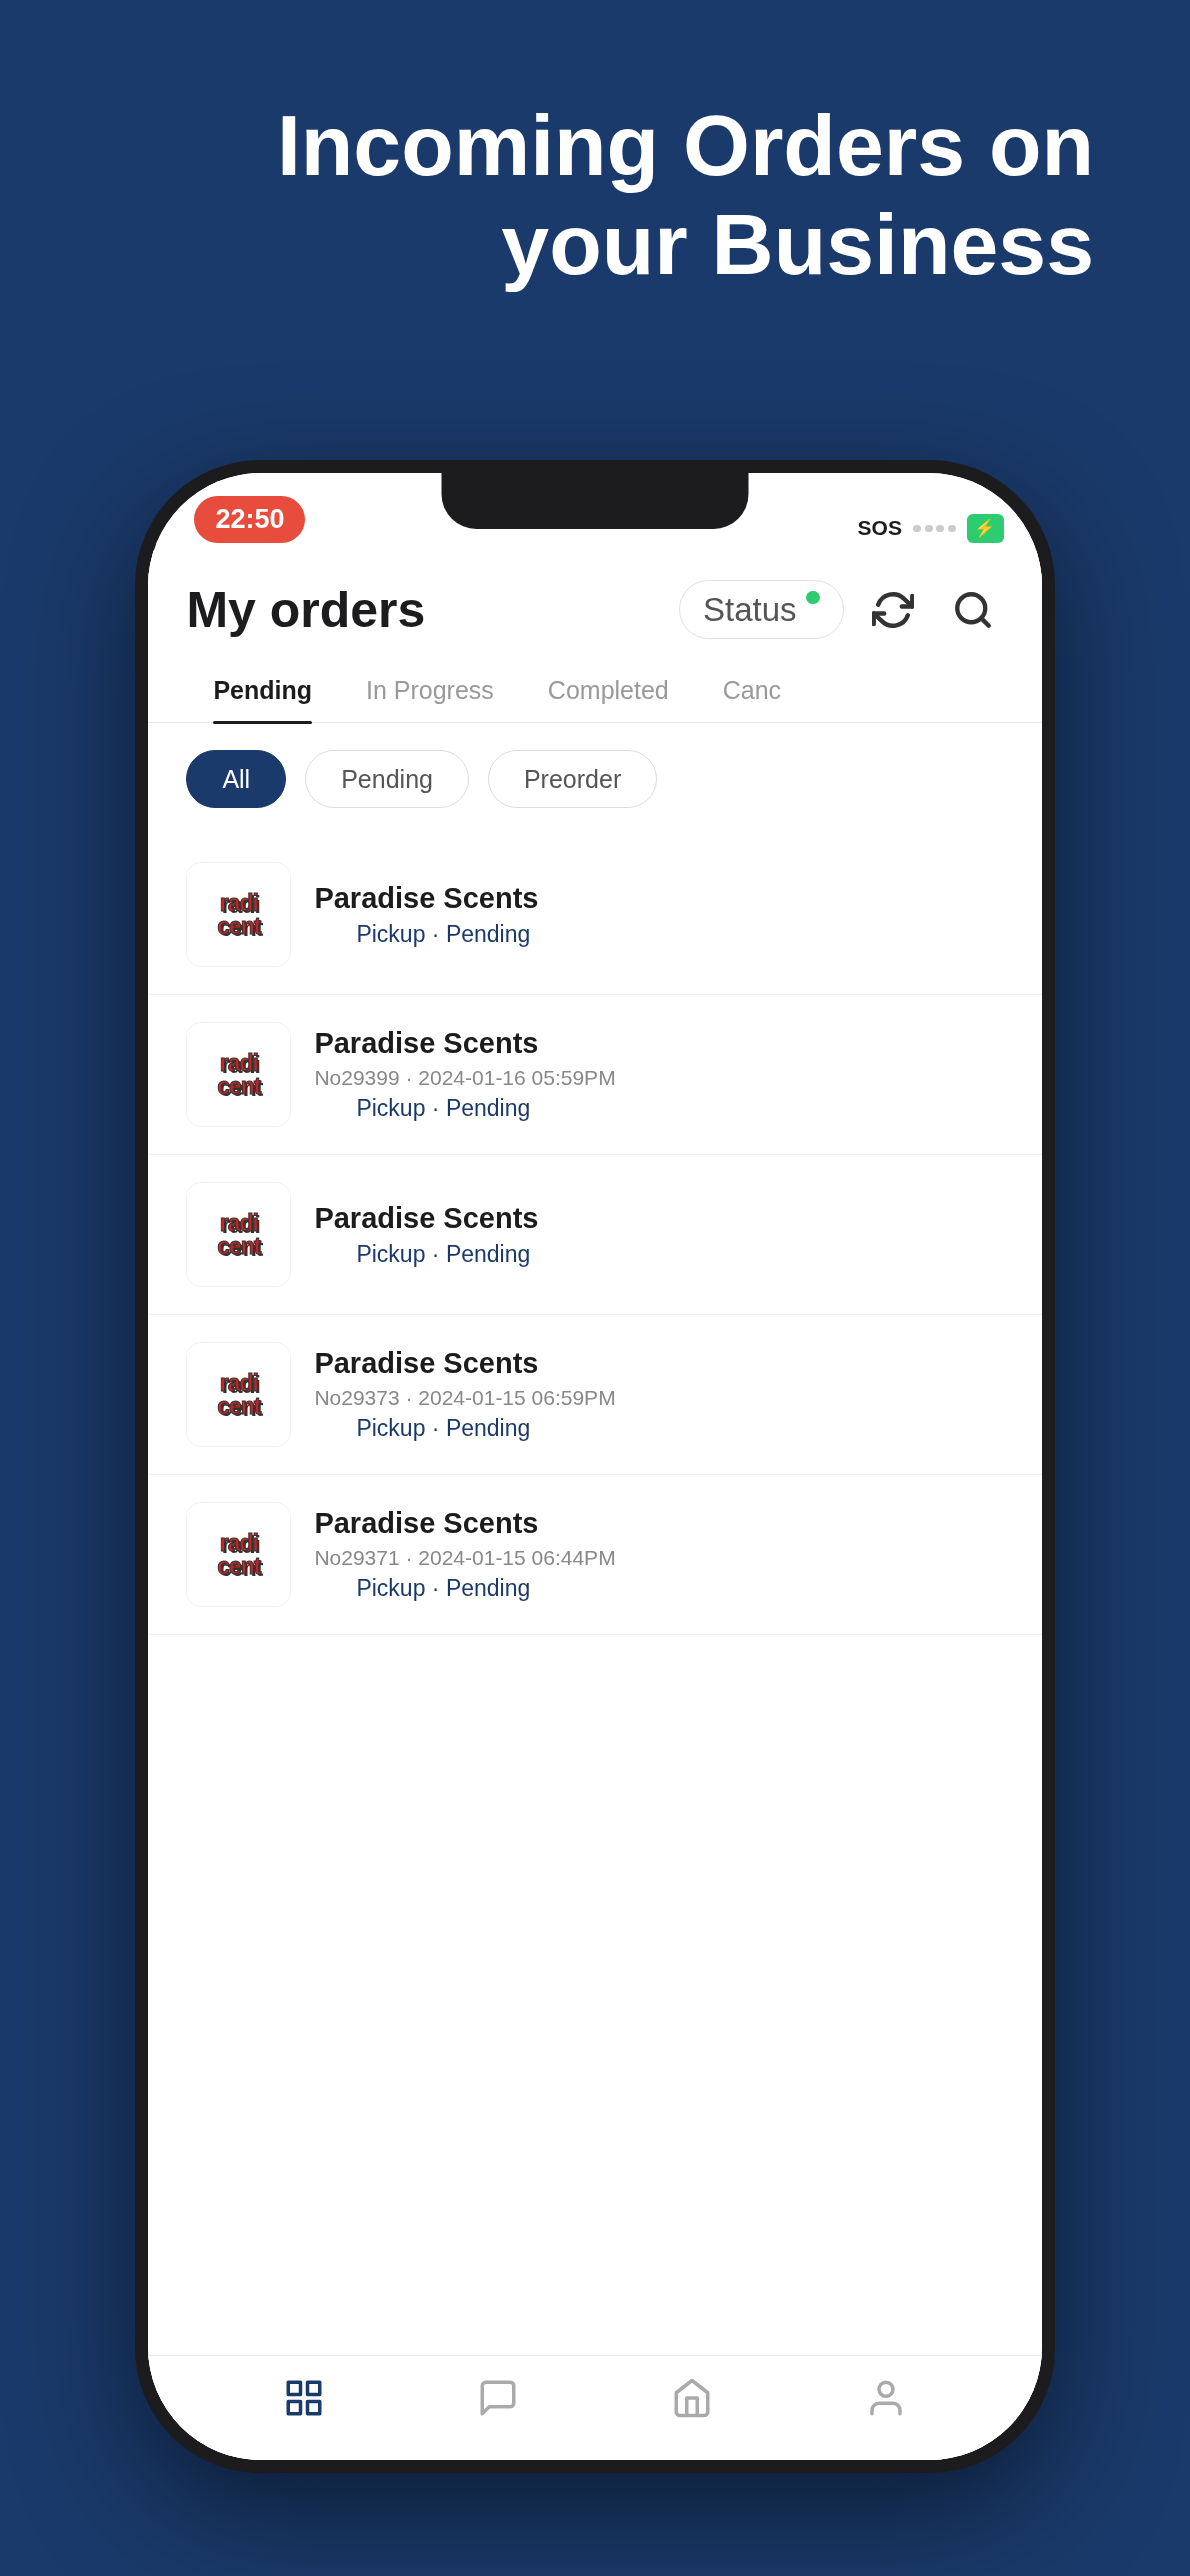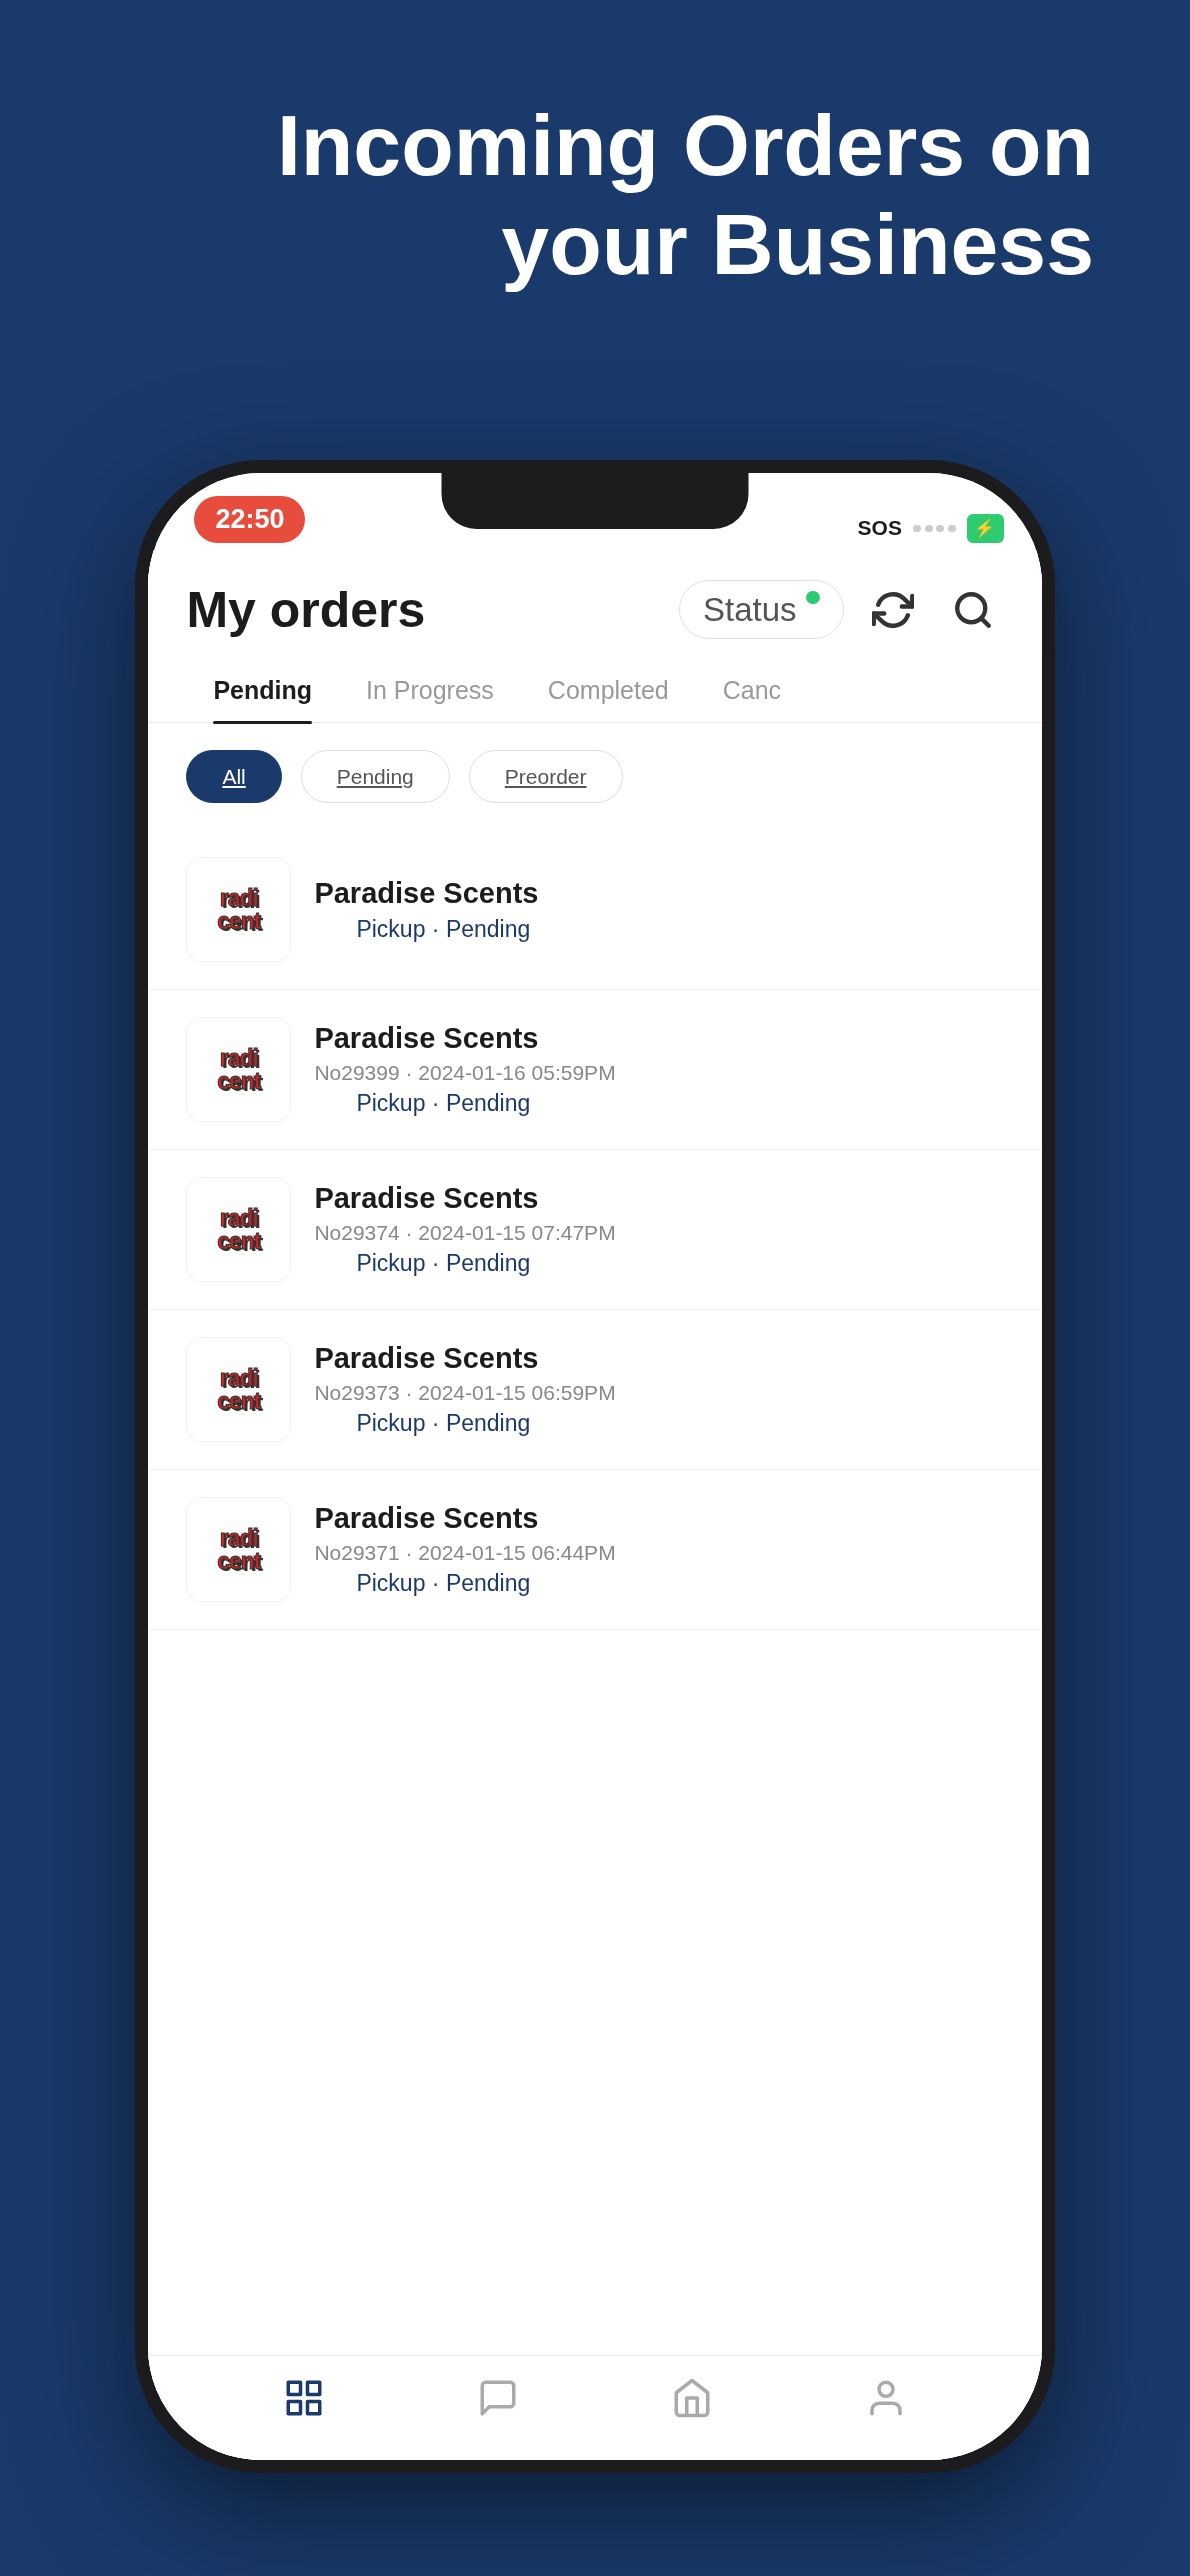--- a/index.html
+++ b/index.html
@@ -220,26 +220,25 @@
     
     .filter-row {
       display: flex;
       gap: 19px;
       padding: 27px 38px;
     }
 
     .filter-pill {
       padding: 13.4px 35px;
       border-radius: 38px;
-      font-size: 21px;
+      font-size: 25px;
       cursor: pointer;
       border: 1.9px solid #ddd;
       color: #555;
       background: white;
-      text-decoration: underline;
     }
 
     .filter-pill.active {
       background: #1a3a6b;
       color: white;
       border-color: #1a3a6b;
     }
 
     
     .order-list {
@@ -460,23 +459,20 @@
 
         <div class="order-item">
           <div class="order-logo">
             <div class="logo-text-container">
               <div class="logo-line1">radi</div>
               <div class="logo-line2">cent</div>
             </div>
           </div>
           <div class="order-info">
             <div class="order-name">Paradise Scents</div>
-            <div class="order-meta">
-              <span>No29374</span> · <span>2024-01-15 07:47PM</span>
-            </div>
             <div class="order-tags">
               <span>Pickup</span> · <span>Pending</span>
             </div>
           </div>
         </div>
 
         <div class="order-item">
           <div class="order-logo">
             <div class="logo-text-container">
               <div class="logo-line1">radi</div>

